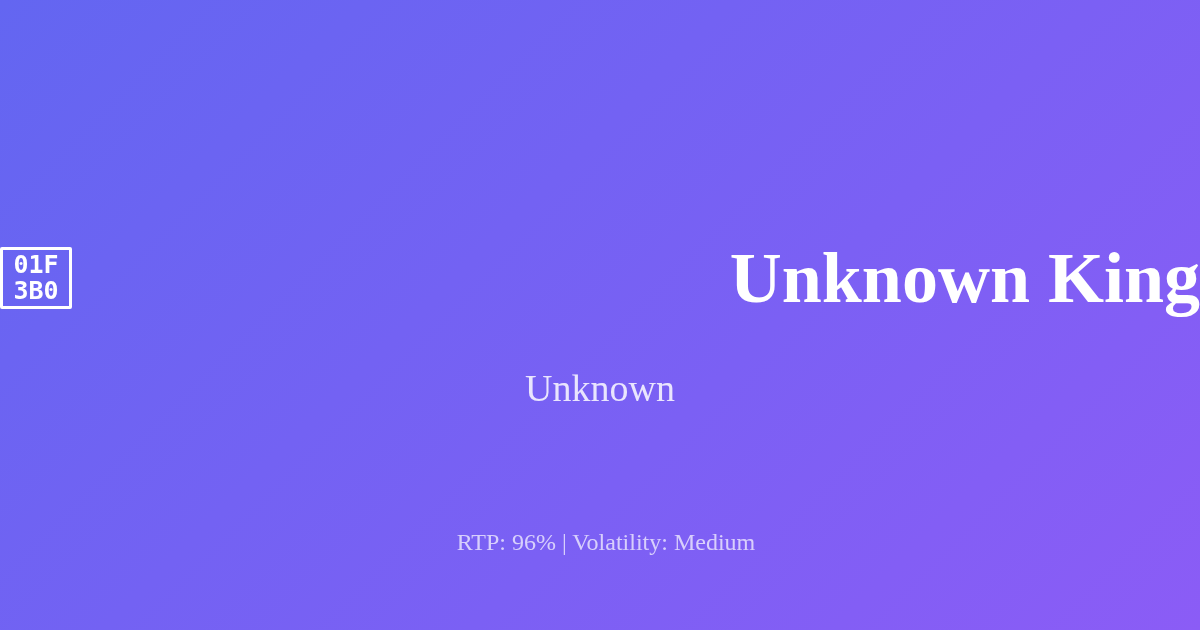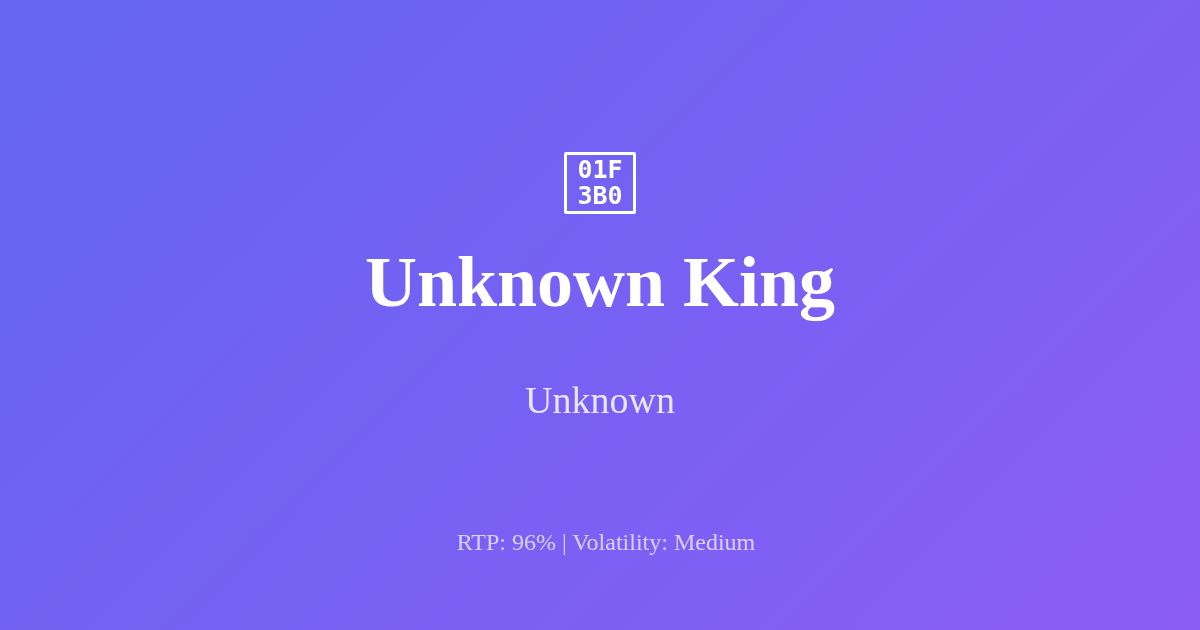--- a/index.html
+++ b/index.html
@@ -26,23 +26,23 @@
     background-color: #6366f1;
   }
 
   .title-row {
     position: absolute;
     left: 0;
     right: 0;
     top: 232px;
     height: 92px;
     display: flex;
-    flex-direction: column;
+    flex-direction: row;
     align-items: center;
-    justify-content: flex-end;
+    justify-content: space-between;
     gap: 26px;
   }
 
   
   .tofu-glyph {
     box-sizing: border-box;
     width: 72px;
     height: 62px;
     border: 3px solid #ffffff;
     border-radius: 2px;
@@ -79,21 +79,21 @@
     left: 0;
     right: 0;
     top: 365px;
     text-align: center;
     font-family: "Liberation Serif", "DejaVu Serif", serif;
     font-size: 38px;
     line-height: 46px;
     font-weight: 400;
     color: rgba(255, 255, 255, 0.84);
     white-space: nowrap;
-    margin: 12px;
+    margin: 0;
   }
 
   .stats {
     position: absolute;
     left: 12px;
     right: 0;
     top: 527px;
     text-align: center;
     font-family: "Liberation Serif", "DejaVu Serif", serif;
     font-size: 24px;

